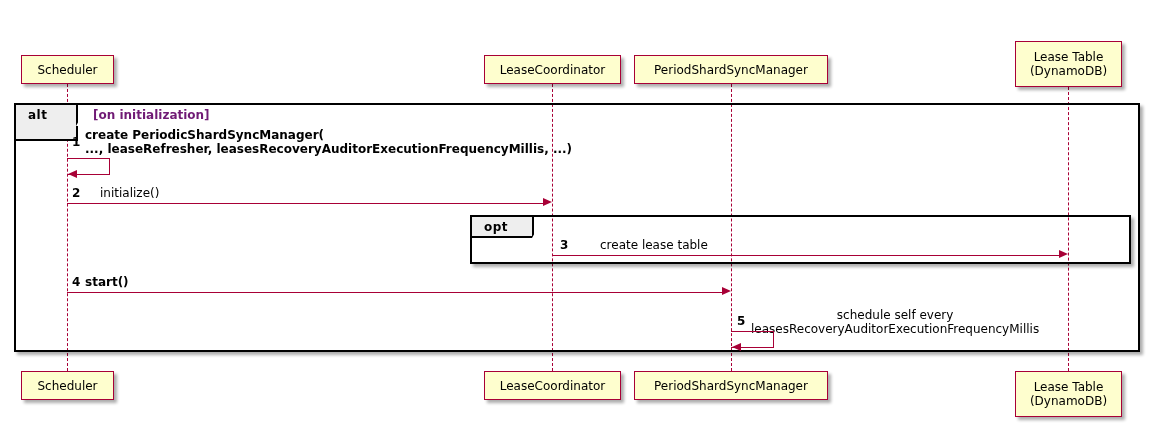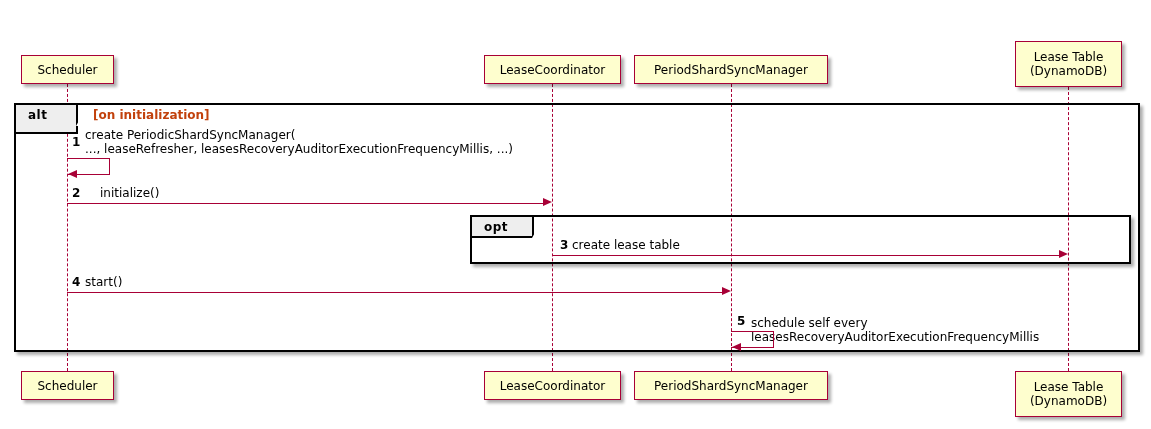--- a/index.html
+++ b/index.html
@@ -85,21 +85,21 @@
     width: 0;
     height: 0;
     border-style: solid;
     border-width: 0 0 21px 12px;
     border-color: transparent transparent #FFFFFF transparent;
   }
   .frame-cond {
     position: absolute;
     font-size: 12px;
     font-weight: bold;
-    color: #c2410c;
+    color: #701a75;
     white-space: nowrap;
   }
 
   
   .msg-line {
     position: absolute;
     height: 0;
     border-top: 1.5px solid #A80036;
   }
   .msg-arrow {
@@ -160,49 +160,49 @@
   </div>
   <div class="participant" style="left:634px; top:55px; width:194px; height:29px;">
     <span>PeriodShardSyncManager</span>
   </div>
   <div class="participant" style="left:1015px; top:41px; width:107px; height:46px;">
     <span>Lease Table
 (DynamoDB)</span>
   </div>
 
   <div class="frame" style="left:14px; top:103px; width:1126px; height:249px;"></div>
-  <div class="frame-tab" style="left:16px; top:105px; width:62px; height:29px;">alt</div>
+  <div class="frame-tab" style="left:16px; top:105px; width:62px; height:36px;">alt</div>
   <div class="frame-cond" style="left:93px; top:108px;">[on initialization]</div>
 
   <div class="msg-num" style="left:72px; top:135px;">1</div>
-  <div class="msg-label" style="left:85px; top:128px;">create PeriodicShardSyncManager(
+  <div class="msg-label" style="left:85px; top:128px;font-weight:bold;">create PeriodicShardSyncManager(
 ..., leaseRefresher, leasesRecoveryAuditorExecutionFrequencyMillis, ...)</div>
   <div class="self-loop" style="left:67px; top:158px; width:43px; height:17px;"></div>
   <div class="msg-arrow left" style="left:68px; top:170px;"></div>
 
   <div class="msg-num" style="left:72px; top:186px;">2</div>
   <div class="msg-label" style="left:100px; top:186px;">initialize()</div>
   <div class="msg-line" style="left:67px; top:203px; width:478px;"></div>
   <div class="msg-arrow right" style="left:543px; top:198px;"></div>
 
   <div class="frame" style="left:470px; top:215px; width:661px; height:49px;"></div>
   <div class="frame-tab" style="left:472px; top:217px; width:62px; height:21px;">opt</div>
 
   <div class="msg-num" style="left:560px; top:238px;">3</div>
-  <div class="msg-label" style="left:572px; top:238px;">create lease table</div>
+  <div class="msg-label" style="left:600px; top:238px;">create lease table</div>
   <div class="msg-line" style="left:552px; top:255px; width:508px;"></div>
   <div class="msg-arrow right" style="left:1059px; top:250px;"></div>
 
   <div class="msg-num" style="left:72px; top:275px;">4</div>
-  <div class="msg-label" style="left:85px; top:275px;">start()</div>
+  <div class="msg-label" style="left:85px; top:275px;font-weight:bold;">start()</div>
   <div class="msg-line" style="left:67px; top:292px; width:657px;"></div>
   <div class="msg-arrow right" style="left:722px; top:287px;"></div>
 
   <div class="msg-num" style="left:737px; top:314px;">5</div>
-  <div class="msg-label" style="left:751px; top:316px;">schedule self every
+  <div class="msg-label" style="left:751px; top:308px;text-align:center;">schedule self every
 leasesRecoveryAuditorExecutionFrequencyMillis</div>
   <div class="self-loop" style="left:731px; top:331px; width:43px; height:17px;"></div>
   <div class="msg-arrow left" style="left:732px; top:343px;"></div>
 
   <div class="participant" style="left:21px; top:371px; width:93px; height:29px;">
     <span>Scheduler</span>
   </div>
   <div class="participant" style="left:484px; top:371px; width:137px; height:29px;">
     <span>LeaseCoordinator</span>
   </div>

